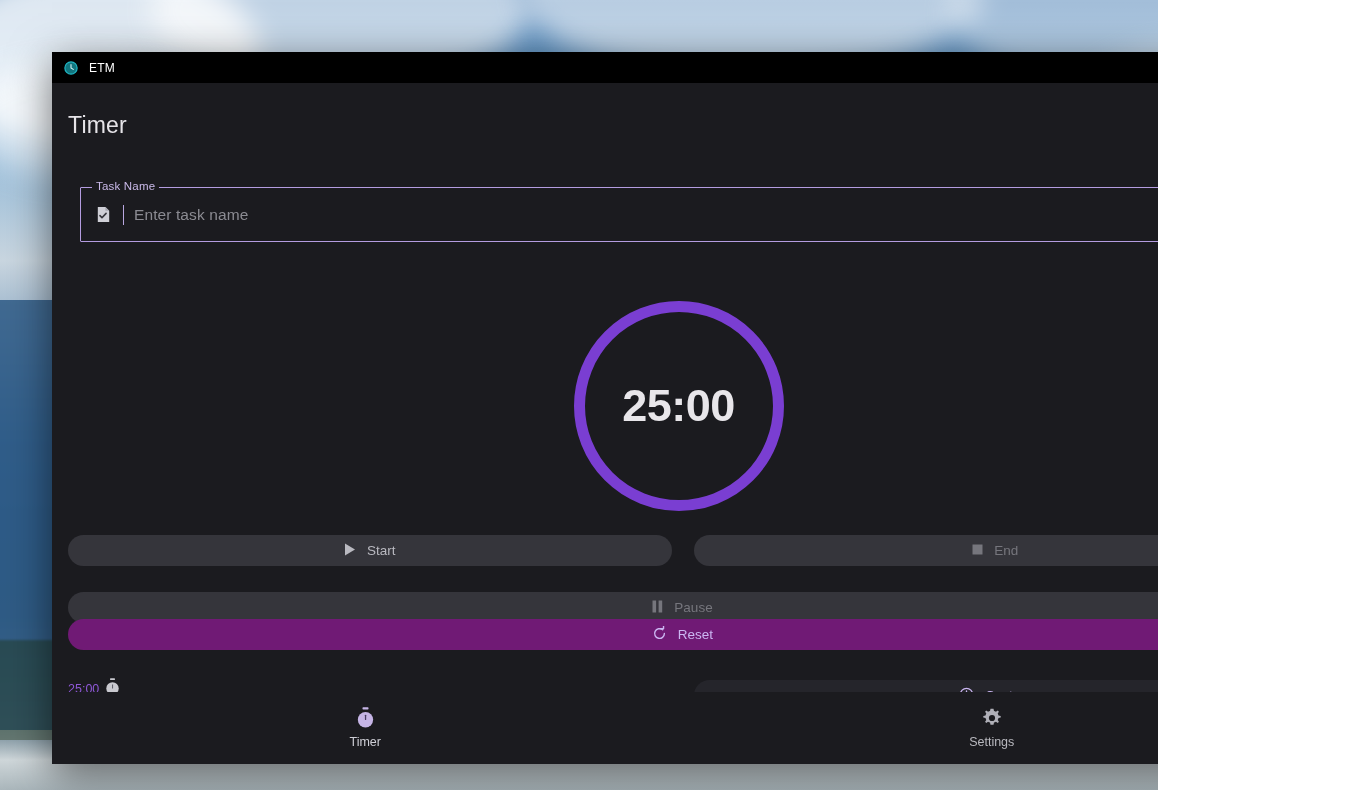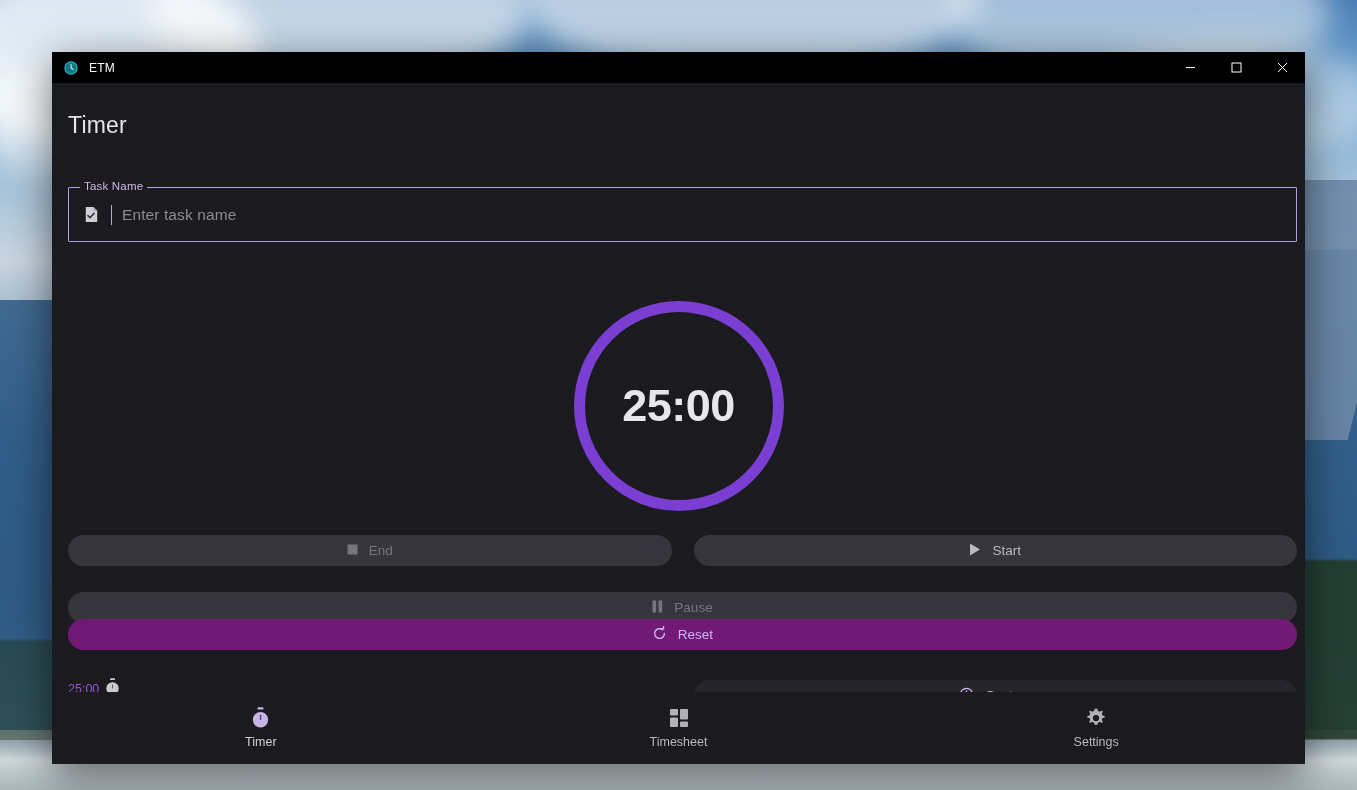--- a/index.html
+++ b/index.html
@@ -7,21 +7,21 @@
     padding: 0;
     width: 1357px;
     height: 790px;
     overflow: hidden;
     font-family: "Liberation Sans", sans-serif;
   }
 
   
   #desktop {
     position: relative;
-    width: 1357px;
+    width: 1158px;
     height: 790px;
     background: linear-gradient(to bottom,
         #4a7fb5 0%,
         #6ea2cf 10%,
         #9fc0da 22%,
         #c9d6e0 33%,
         #8aa8c4 44%,
         #3f6f9e 56%,
         #2f5d8a 68%,
         #36617f 78%,
@@ -109,21 +109,21 @@
     font-weight: 400;
     margin: 0;
     padding: 29px 0 0 0;
     padding-left: 0px;
     letter-spacing: 0.2px;
   }
 
   
   #taskfield {
     position: absolute;
-    left: 16px;
+    left: 28px;
     top: 104px;
     width: 1229px;
     height: 55px;
     box-sizing: border-box;
     border: 1px solid #b49ce0;
     border-radius: 1px;
     background: transparent;
     display: flex;
     align-items: center;
     padding-left: 12px;
@@ -343,35 +343,35 @@
         <span class="placeholder">Enter task name</span>
       </div>
 
       <div id="circlewrap">
         <div id="circle">
           <span class="time">25:00</span>
         </div>
       </div>
 
       <div class="btnrow" id="row1">
+        <div class="btn half bright">
+          <span>
+            <svg width="12" height="13" viewBox="0 0 12 13">
+                <path d="M1 0.5 L11 6.5 L1 12.5 Z" fill="#b9b9c0"></path>
+              </svg>
+          </span>
+          <span>Start</span>
+        </div>
         <div class="btn half dim">
           <span>
             <svg width="11" height="11" viewBox="0 0 11 11">
                 <rect x="0.5" y="0.5" width="10" height="10" fill="#76767d"></rect>
               </svg>
           </span>
           <span>End</span>
-        </div>
-        <div class="btn half bright">
-          <span>
-            <svg width="12" height="13" viewBox="0 0 12 13">
-                <path d="M1 0.5 L11 6.5 L1 12.5 Z" fill="#b9b9c0"></path>
-              </svg>
-          </span>
-          <span>Start</span>
         </div>
       </div>
 
       <div class="btnrow" id="row2">
         <div class="btn half dim">
           <span>
             <svg width="11" height="13" viewBox="0 0 11 13">
                 <rect x="0.5" y="0.5" width="3.6" height="12" fill="#76767d"></rect>
                 <rect x="6.6" y="0.5" width="3.6" height="12" fill="#76767d"></rect>
               </svg>
@@ -426,31 +426,20 @@
               <rect x="6.4" y="0.2" width="5.2" height="1.9" rx="0.6" fill="#c6b5e6"></rect>
               <circle cx="9" cy="11" r="6.6" fill="#c6b5e6"></circle>
               <rect x="8.5" y="6.6" width="1.1" height="4.6" rx="0.5" fill="#4a3d63"></rect>
             </svg>
           </span>
           <span class="navlabel">Timer</span>
         </div>
         <div class="navitem">
           <span class="navicon">
             <svg width="20" height="20" viewBox="0 0 20 20">
-              <rect x="1" y="1" width="8" height="6.4" rx="1" fill="#b0b0b8"></rect>
-              <rect x="11" y="1" width="8" height="10.4" rx="1" fill="#b0b0b8"></rect>
-              <rect x="1" y="9.4" width="8" height="9.6" rx="1" fill="#b0b0b8"></rect>
-              <rect x="11" y="13.4" width="8" height="5.6" rx="1" fill="#b0b0b8"></rect>
-            </svg>
-          </span>
-          <span class="navlabel">Timesheet</span>
-        </div>
-        <div class="navitem">
-          <span class="navicon">
-            <svg width="20" height="20" viewBox="0 0 20 20">
               <path d="M10 0.8 l1.5 0 l0.5 2.2 a7.3 7.3 0 0 1 1.9 0.8 l1.9 -1.2 l1.1 1.1 l-1.2 1.9 a7.3 7.3 0 0 1 0.8 1.9 l2.2 0.5 l0 1.5 l-2.2 0.5 a7.3 7.3 0 0 1 -0.8 1.9 l1.2 1.9 l-1.1 1.1 l-1.9 -1.2 a7.3 7.3 0 0 1 -1.9 0.8 l-0.5 2.2 l-1.5 0 l-1.5 0 l-0.5 -2.2 a7.3 7.3 0 0 1 -1.9 -0.8 l-1.9 1.2 l-1.1 -1.1 l1.2 -1.9 a7.3 7.3 0 0 1 -0.8 -1.9 l-2.2 -0.5 l0 -1.5 l2.2 -0.5 a7.3 7.3 0 0 1 0.8 -1.9 l-1.2 -1.9 l1.1 -1.1 l1.9 1.2 a7.3 7.3 0 0 1 1.9 -0.8 l0.5 -2.2 z" fill="#b0b0b8"></path>
               <circle cx="10" cy="10" r="3.1" fill="#1b1b1f"></circle>
             </svg>
           </span>
           <span class="navlabel">Settings</span>
         </div>
       </div>
 
     </div>
   </div>

